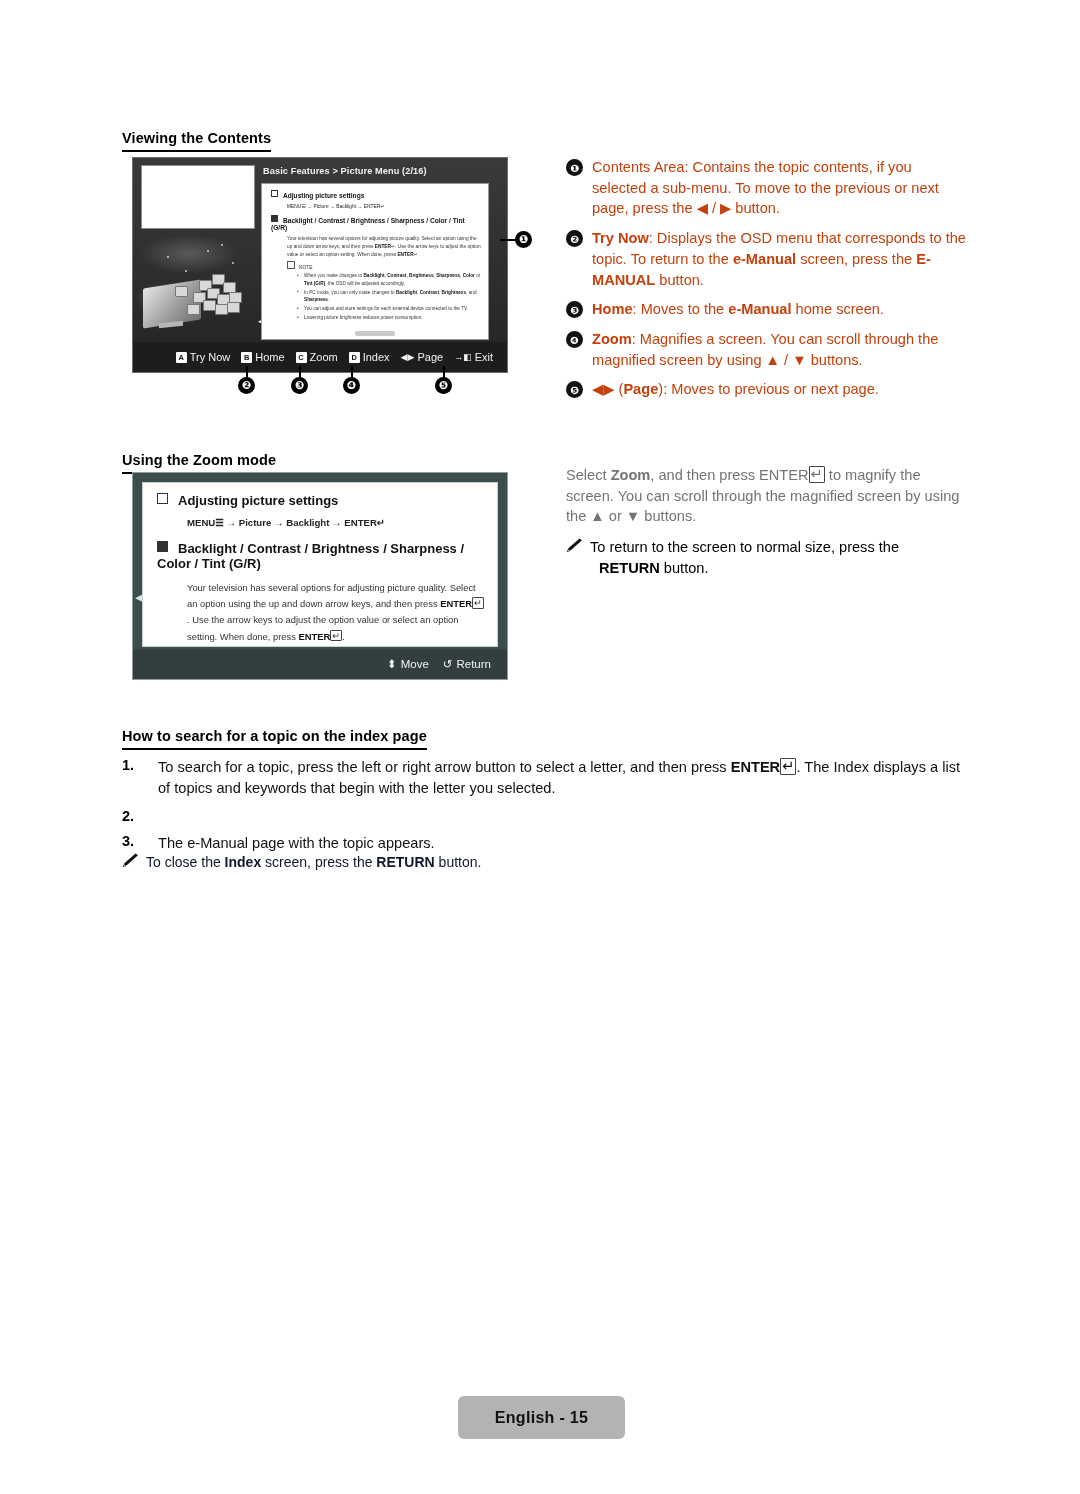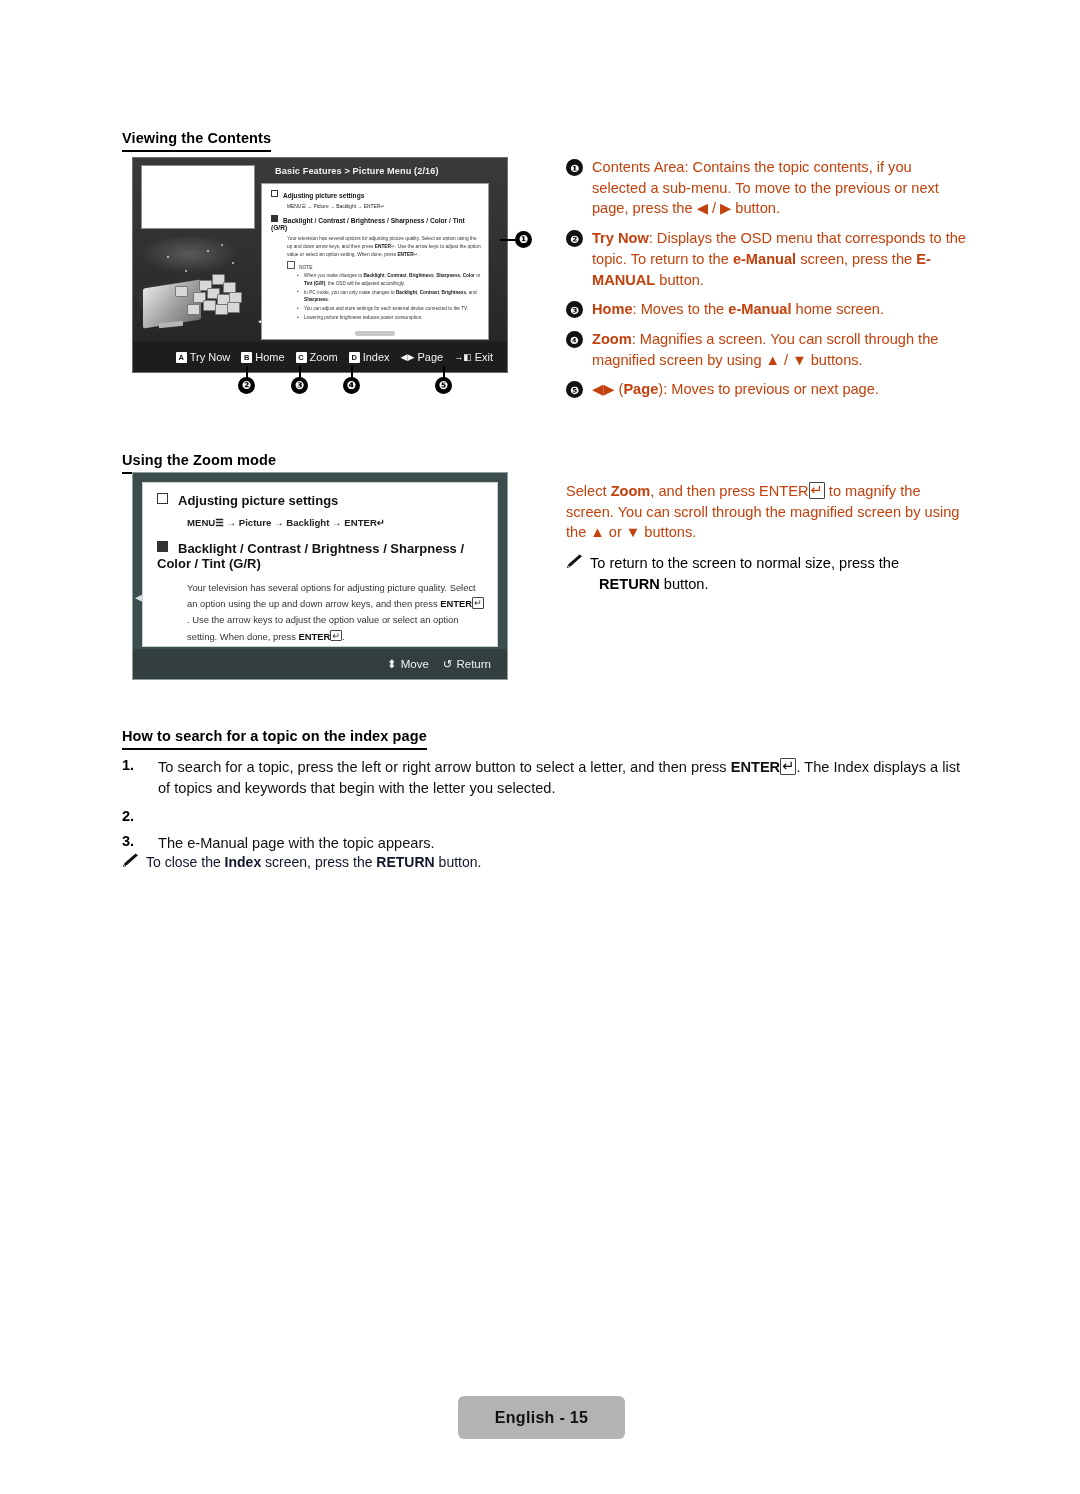--- a/index.html
+++ b/index.html
@@ -67,21 +67,21 @@
   #shot1 .tvart .ic {
     position: absolute; background: #d8d8d8; border: 1px solid #777;
     width: 11px; height: 9px; border-radius: 1px;
   }
   #shot1 .tvart .sp {
     position: absolute; width: 2px; height: 2px; border-radius: 50%;
     background: rgba(255,255,255,.75);
   }
 
   #shot1 .osd {
-    position: absolute; left: 128px; top: 6px; right: 6px; bottom: 32px; padding-left: 12px;
+    position: absolute; left: 128px; top: 6px; right: 6px; bottom: 32px;
   }
   #shot1 .osd .crumb {
     color: #f0f0f0; font-size: 9.2px; font-weight: 600; padding: 2px 0 4px 2px;
     letter-spacing: .1px;
   }
   #shot1 .osd .panel {
     position: absolute; left: 0; right: 12px; top: 19px; bottom: 0;
     background: #ffffff; border: 1px solid #9a9a9a;
     padding: 6px 7px 0 9px; box-sizing: border-box; overflow: hidden;
   }
@@ -180,21 +180,21 @@
   .zpath { font-size: 9.6px; font-weight: bold; color: #222; margin: 0 0 13px 30px; }
   .zbody { font-size: 9.4px; color: #333; line-height: 1.72; margin: 0 0 2px 30px; }
   .zbody b { color: #111; font-weight: bold; }
 
   .keybox {
     display: inline-block; border: 1px solid #444; border-radius: 1px;
     padding: 0 1px; line-height: 1; vertical-align: 1px; font-weight: normal;
   }
 
   .zoomtext { position: absolute; left: 566px; top: 465px; width: 400px; }
-  .zoomtext p { margin: 16px 0 10px 0; font-size: 14.6px; line-height: 1.42; color: #c2410c; }
+  .zoomtext p { margin: 0 0 10px 0; font-size: 14.6px; line-height: 1.42; color: #737373; }
   .zoomtext .note { display: flex; align-items: flex-start; }
   .zoomtext .note .pen { flex: 0 0 auto; margin-right: 7px; margin-top: 1px; }
   .zoomtext .note .ntxt { font-size: 14.6px; line-height: 1.42; }
   .zoomtext .note .ntxt .ind { display: block; padding-left: 9px; }
 
   
   #sec3-title { position: absolute; left: 122px; top: 728px; }
   .steps { position: absolute; left: 122px; top: 757px; width: 840px; }
   .steps .srow { display: flex; margin-bottom: 9px; }
   .steps .snum { flex: 0 0 36px; font-size: 14.6px; font-weight: bold; }

